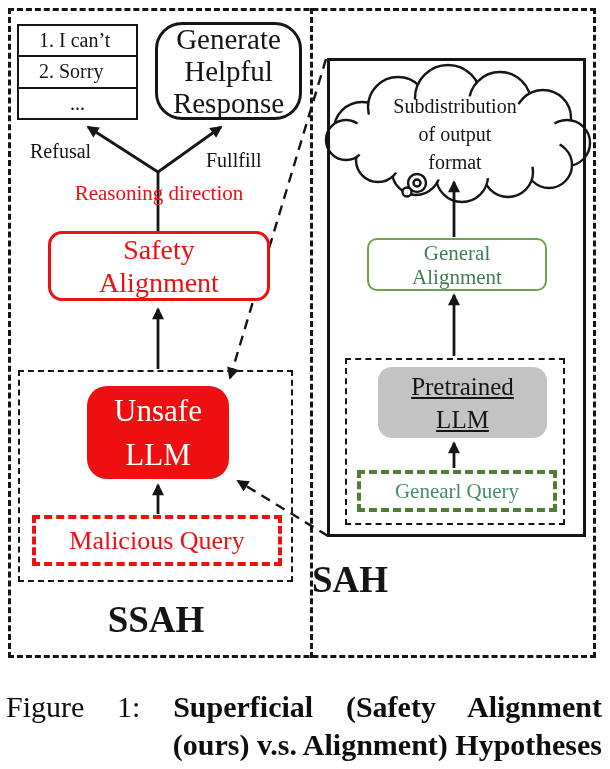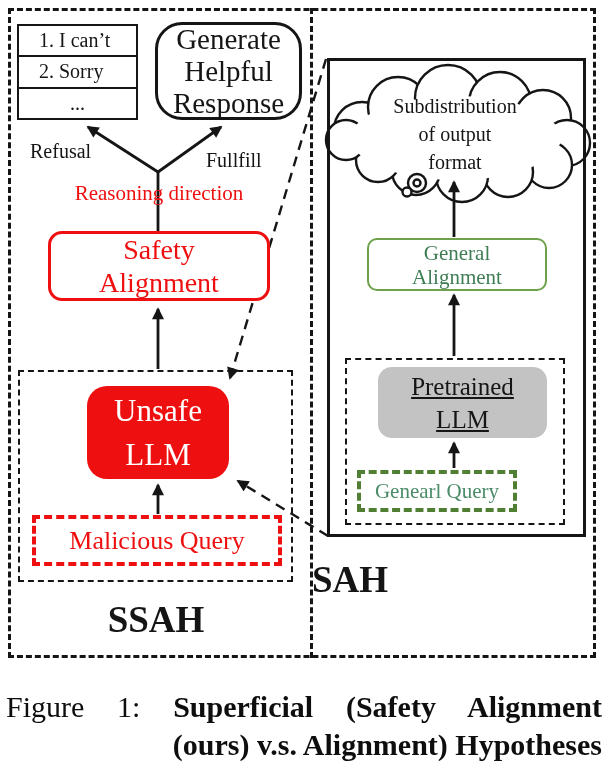--- a/index.html
+++ b/index.html
@@ -33,21 +33,21 @@
     display:flex;align-items:center;justify-content:center;font-size:26px;color:var(--red,#ee1010);}
   .ssah-lbl{left:8px;top:598px;width:296px;text-align:center;font-weight:bold;font-size:37px;}
   
   .solid-box{left:327px;top:58px;width:259px;height:479px;border:3px solid var(--black,#151515);}
   .cloud-text{left:370px;top:92px;width:170px;text-align:center;font-size:20px;line-height:28px;}
   .general-box{left:367px;top:238px;width:180px;height:53px;border:2.5px solid var(--green_border,#6fa14b);border-radius:10px;background:#fff;
     display:flex;flex-direction:column;align-items:center;justify-content:flex-end;font-size:21px;line-height:24px;color:var(--green_text,#3f7d55);}
   .dashed-inner-right{left:345px;top:358px;width:220px;height:167px;border:2.5px dashed var(--black,#151515);}
   .pretrained-box{left:378px;top:367px;width:169px;height:71px;background:var(--gray_fill,#c3c3c3);border-radius:14px;
     display:flex;flex-direction:column;align-items:center;justify-content:center;font-size:25px;line-height:33px;text-decoration:underline;}
-  .query-box{left:357px;top:470px;width:160px;height:42px;border:4px dashed var(--query_border,#507e33);
+  .query-box{left:357px;top:470px;width:200px;height:42px;border:4px dashed var(--query_border,#507e33);
     display:flex;align-items:center;justify-content:center;font-size:21px;color:var(--query_text,#4a8b68);}
   .sah-lbl{left:312px;top:558px;width:284px;text-align:left;font-weight:bold;font-size:37px;}
   
   .caption{left:6px;top:688px;width:596px;font-size:30px;line-height:38px;color:#0e0e0e;}
   .cap-line1{text-align:justify;text-align-last:justify;}
   .cap-bold{font-weight:bold;text-align:right;}
 </style>
 </head>
 <body>
 

